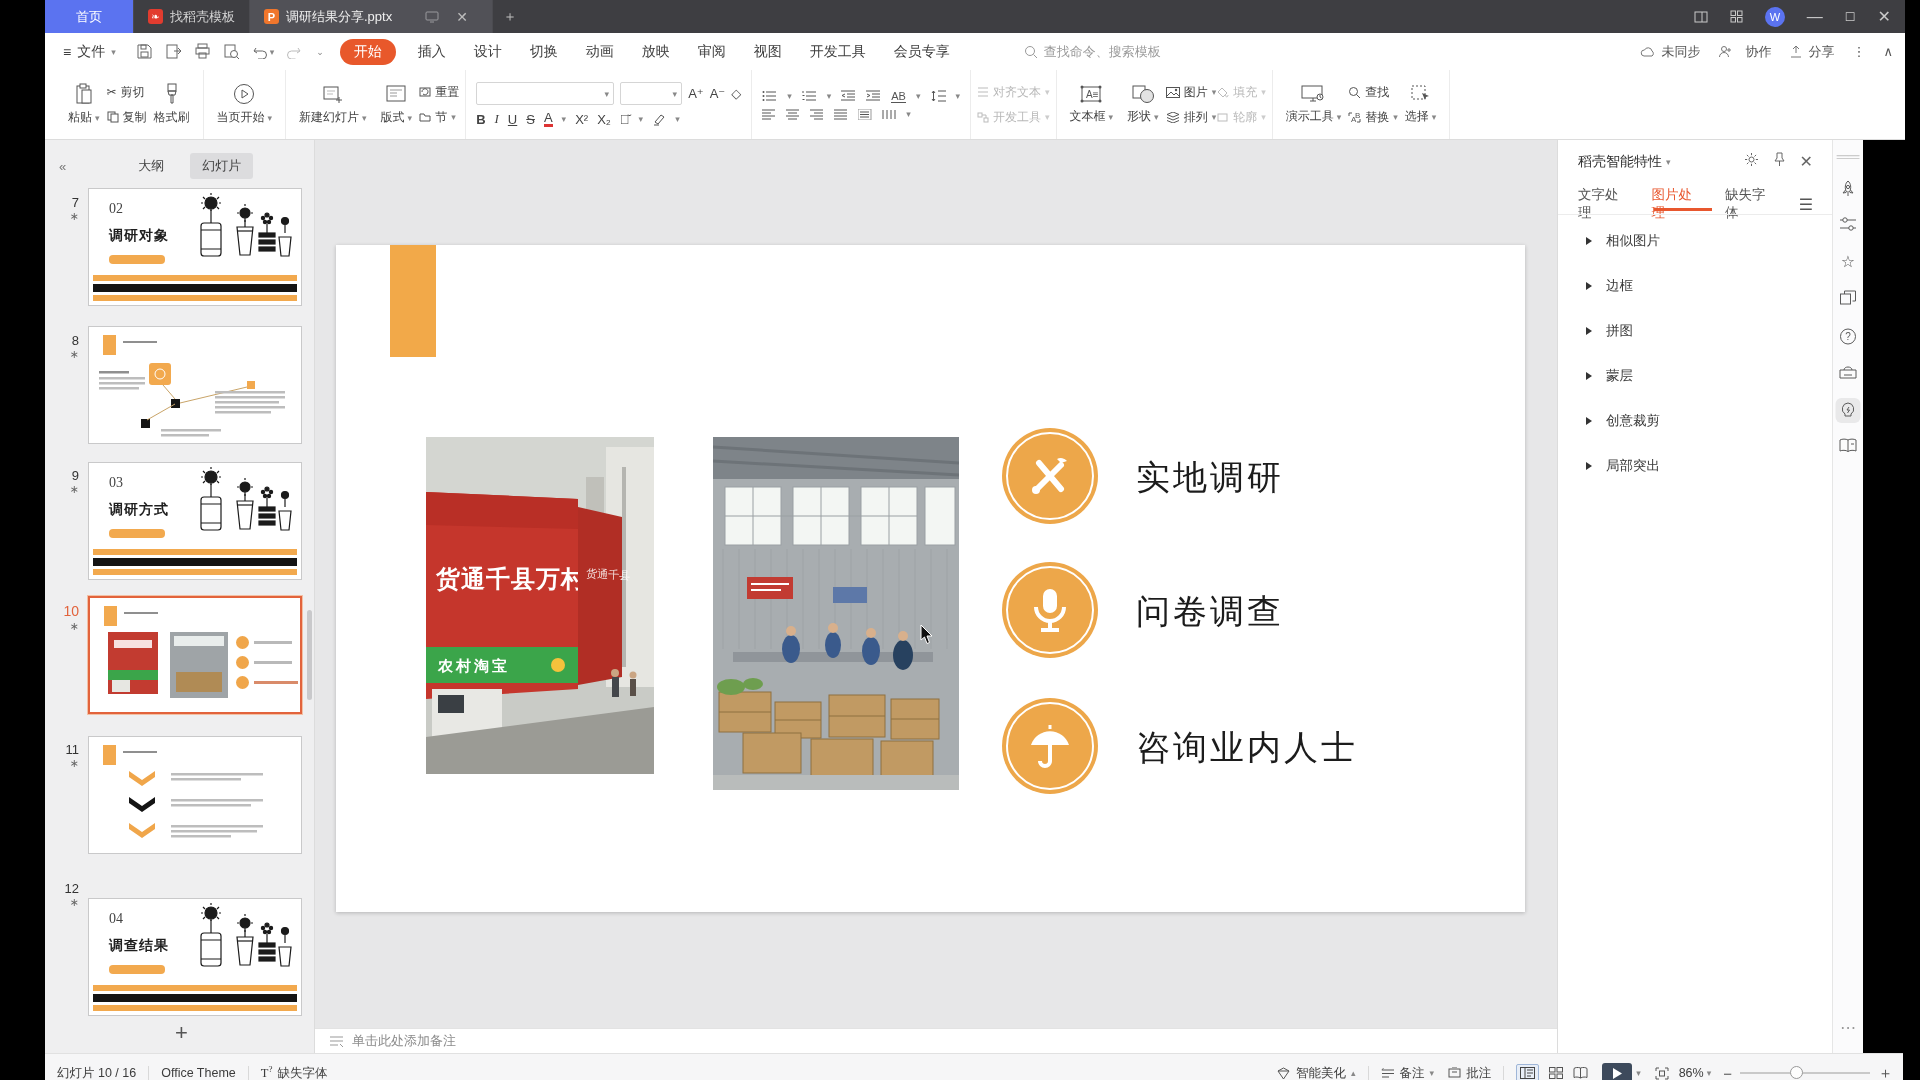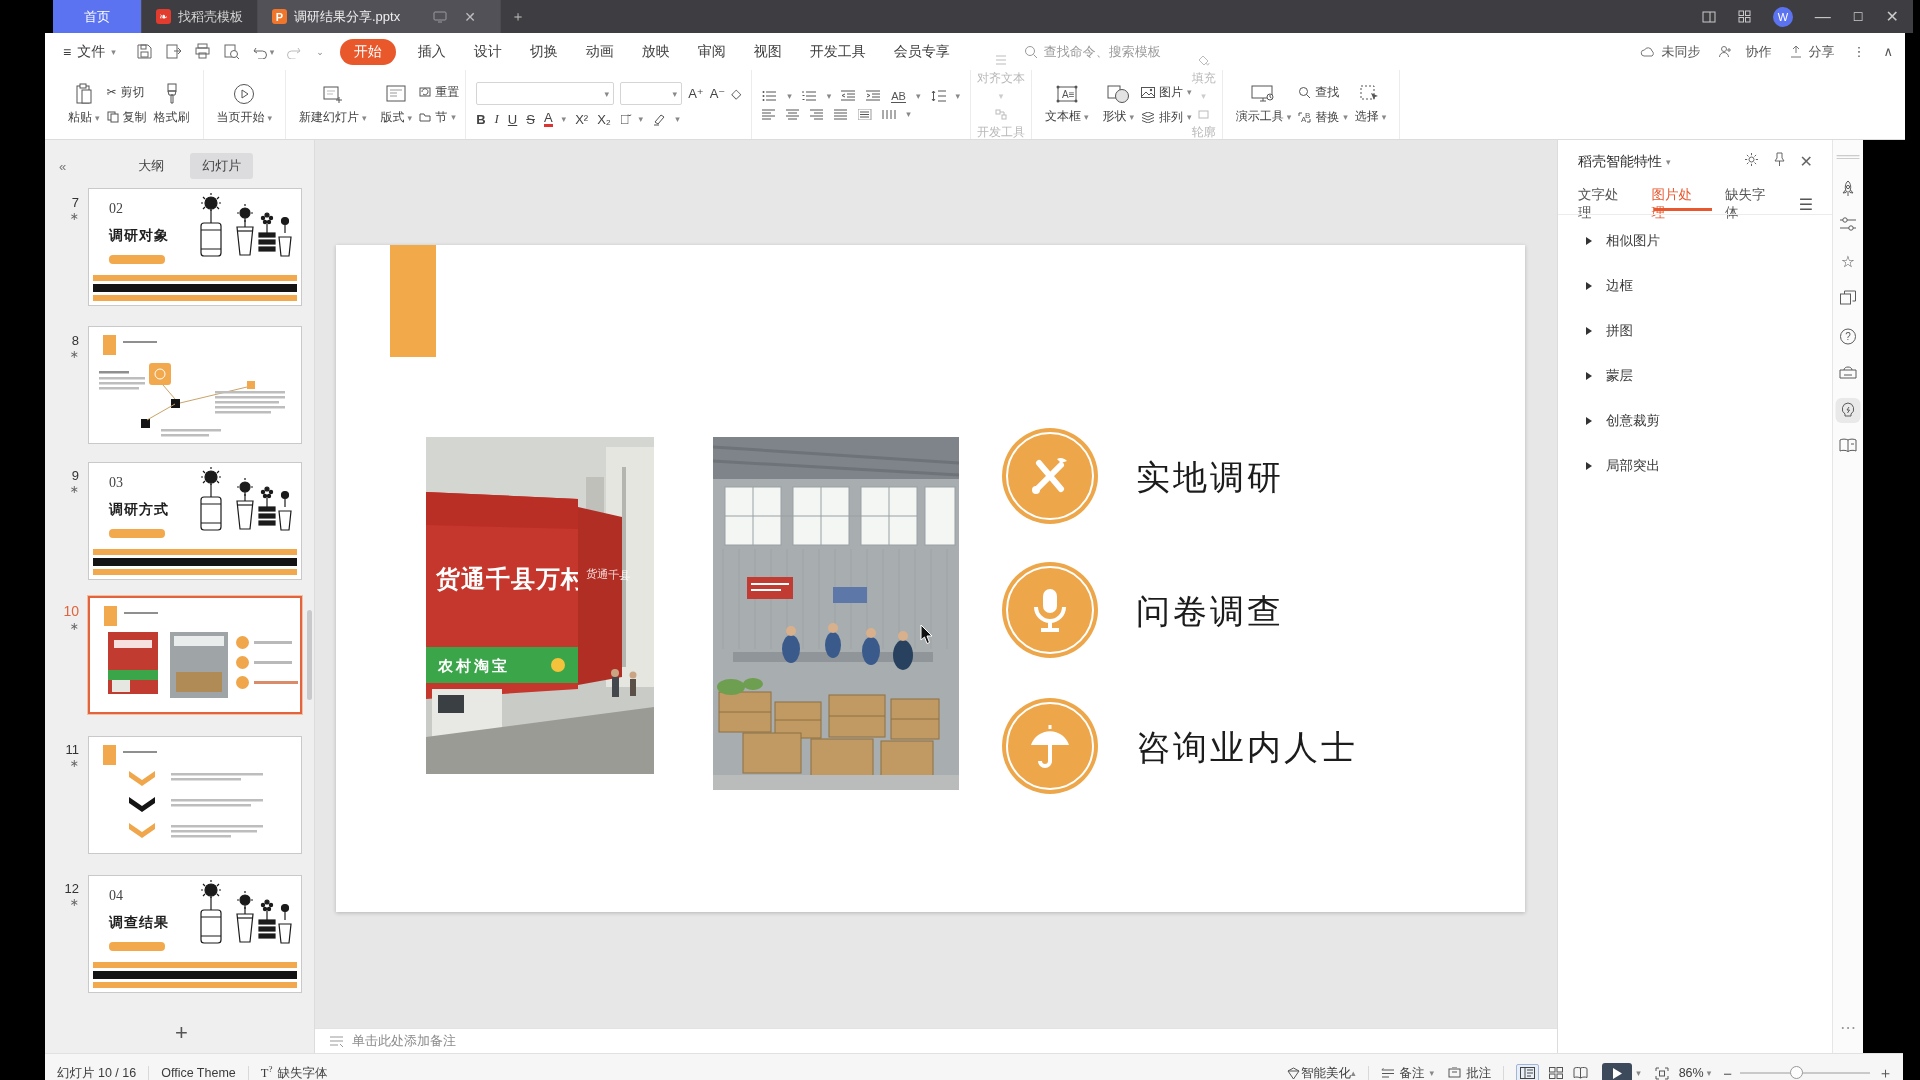--- a/index.html
+++ b/index.html
@@ -2,40 +2,40 @@
 <html><head>
 <meta charset="utf-8">
 <style>
   html,body{margin:0;padding:0;background:#000;}
   body{width:1920px;height:1080px;position:relative;overflow:hidden;
        font-family:"Liberation Sans","DejaVu Sans",sans-serif;color:#3a3a3a;}
   .abs{position:absolute;}
   .row{display:flex;align-items:center;}
   svg{display:block;}
   
-  .titlebar{left:45px;top:0;width:1860px;height:33px;background:#3e3e42;display:flex;align-items:stretch;margin-left:8px;}
+  .titlebar{left:45px;top:0;width:1860px;height:33px;background:#3e3e42;display:flex;align-items:stretch;}
   .ttab{display:flex;align-items:center;gap:7px;padding:0 14px;font-size:13px;color:#d6d6d6;border-right:1px solid #4b4b50;}
   .ttab.home{background:#5b73f0;color:#fff;min-width:60px;justify-content:center;}
   .ttab.doc{background:#515157;color:#efefef;}
   .tclose,.tplus{color:#bdbdbd;font-size:14px;padding:0 10px;display:flex;align-items:center;}
   .winctl{margin-left:auto;display:flex;align-items:center;gap:22px;padding-right:14px;color:#c9c9c9;}
   
   .menubar{left:45px;top:33px;width:1860px;height:37px;background:#fff;display:flex;align-items:center;border-bottom:1px solid #f0f0f0;}
   .mtab{font-size:14px;color:#3f3f3f;padding:0 14px;}
   .mtab.pill{background:#e8582b;color:#fff;border-radius:13px;padding:4px 14px;margin:0 8px;}
   .micon{color:#666;padding:0 6px;}
   .msearch{color:#9a9a9a;font-size:13px;display:flex;gap:6px;align-items:center;margin-left:60px;}
   .mright{margin-left:auto;display:flex;align-items:center;gap:18px;color:#555;font-size:13px;padding-right:12px;}
   
   .toolbar{left:45px;top:70px;width:1860px;height:70px;background:#fff;border-bottom:1px solid #dcdcdc;display:flex;align-items:stretch;padding-left:10px;box-sizing:border-box;}
   .tgroup{display:flex;align-items:stretch;border-right:1px solid #ececec;padding:0 6px;}
   .bigbtn{display:flex;flex-direction:column;align-items:center;justify-content:center;gap:4px;padding:0 7px;font-size:12px;color:#424242;}
   .stack{display:flex;flex-direction:column;justify-content:center;gap:8px;font-size:12px;color:#424242;}
   .stack .it{display:flex;align-items:center;gap:4px;}
-  .gray{color:#b8b8b8 !important;flex-direction:column;}
+  .gray{color:#b8b8b8 !important;}
   .car{font-size:9px;color:#888;}
   .combo{border:1px solid #d5d5d5;border-radius:2px;height:21px;display:flex;align-items:center;justify-content:flex-end;padding:0 4px;color:#888;}
   .fmt{display:flex;align-items:center;gap:9px;font-size:13px;color:#444;}
   .glyphbtn{font-size:13px;color:#444;}
   
   .sidebar{left:45px;top:140px;width:270px;height:913px;background:#efeff0;border-right:1px solid #dcdcdc;box-sizing:border-box;}
   .sb-head{position:absolute;left:0;top:12px;width:100%;height:28px;display:flex;align-items:center;font-size:13px;color:#444;}
   .sb-pill{background:#dcdcde;border-radius:3px;padding:4px 12px;}
   .thumb{position:absolute;left:43px;width:214px;height:118px;background:#fff;border:1px solid #c9c9ca;box-sizing:border-box;overflow:hidden;}
   .thumb.sel{border:2px solid #e2633c;box-shadow:0 0 0 1px #f3c0a4;}
@@ -676,21 +676,21 @@
           <rect x="52" y="35" width="80" height="2.5"></rect>
           <rect x="52" y="56" width="92" height="2.5"></rect>
           <rect x="52" y="61" width="86" height="2.5"></rect>
           <rect x="52" y="66" width="60" height="2.5"></rect>
         </g>
     </svg>
   </div>
 
   <div class="tnum" style="top:741px;">12</div>
   <div class="tstar" style="top:756px;">∗</div>
-  <div class="thumb" style="top:735px;">
+  <div class="thumb" style="top:758px;">
     <span class="secnum">04</span>
     <span class="sectitle">调查结果</span>
     <span class="pillbtn"></span>
     <svg class="abs" style="right:8px;top:4px;" width="110" height="66" viewBox="0 0 110 66">
       <g stroke="#1b1b1b" fill="none" stroke-width="1.2">
         <circle cx="28" cy="10" r="6" fill="#1b1b1b"></circle>
           <path d="M28 2v-2M34 6l2-2M36 10h2M34 14l2 2M28 16v2M22 14l-2 2M20 10h-2M22 6l-2-2"></path>
         <path d="M28 17v13"></path>
           <rect x="18" y="30" width="20" height="33" rx="3"></rect>
           <path d="M18 37h20M18 56h20"></path>
@@ -853,21 +853,21 @@
   <span>幻灯片 10 / 16</span>
   <span class="sdiv"></span>
   <span>Office Theme</span>
   <span class="sdiv"></span>
   <span class="row" style="gap:5px;">
     <span style="font-family:'Liberation Serif',serif;">T<sup style="font-size:9px;">?</sup></span>
     <span>缺失字体</span>
     </span>
 
   <span style="margin-left:auto;"></span>
-  <span class="row" style="">
+  <span class="row" style="gap:5px;">
     <svg width="15" height="14" viewBox="0 0 15 14">
         <path d="M2 5l5.5-3L13 5l-5.5 8z" fill="none" stroke="#555"></path>
         <path d="M2 5h11" stroke="#555"></path>
       </svg>
     <span>智能美化</span>
       <span class="car">▴</span>
     </span>
   <span class="sdiv"></span>
   <span class="row" style="gap:5px;">
     <svg width="14" height="11" viewBox="0 0 14 11">

